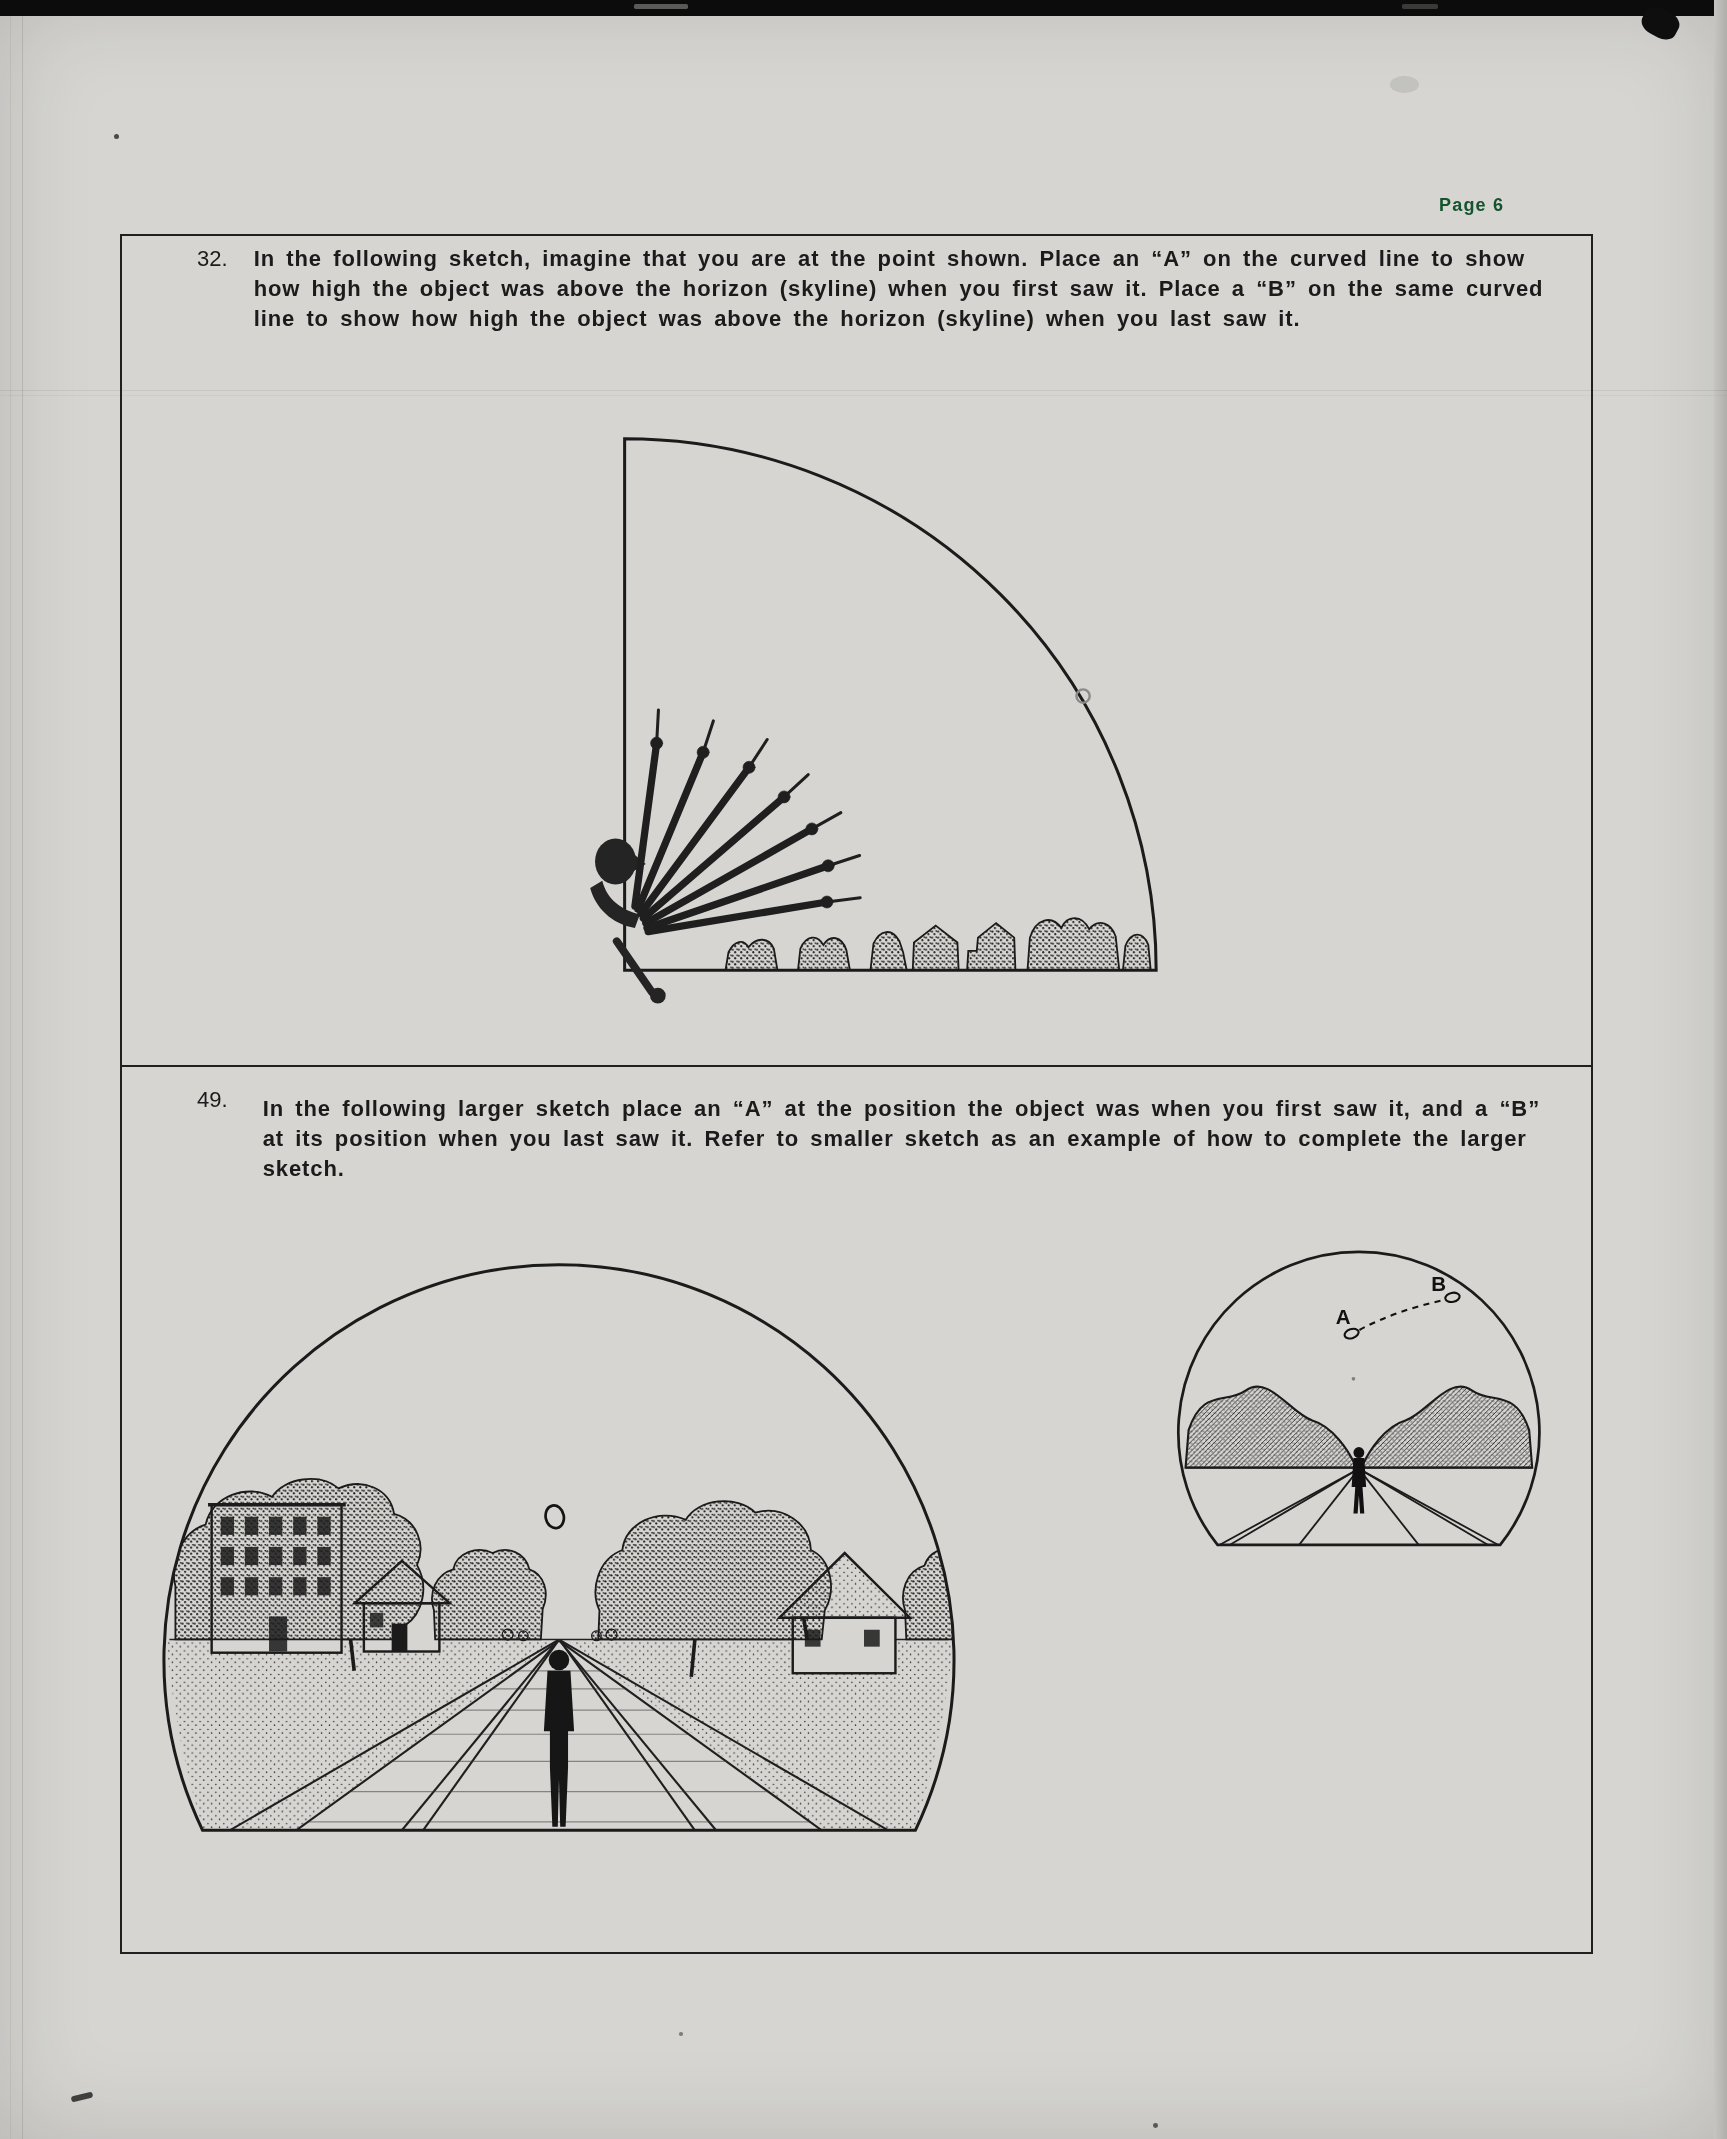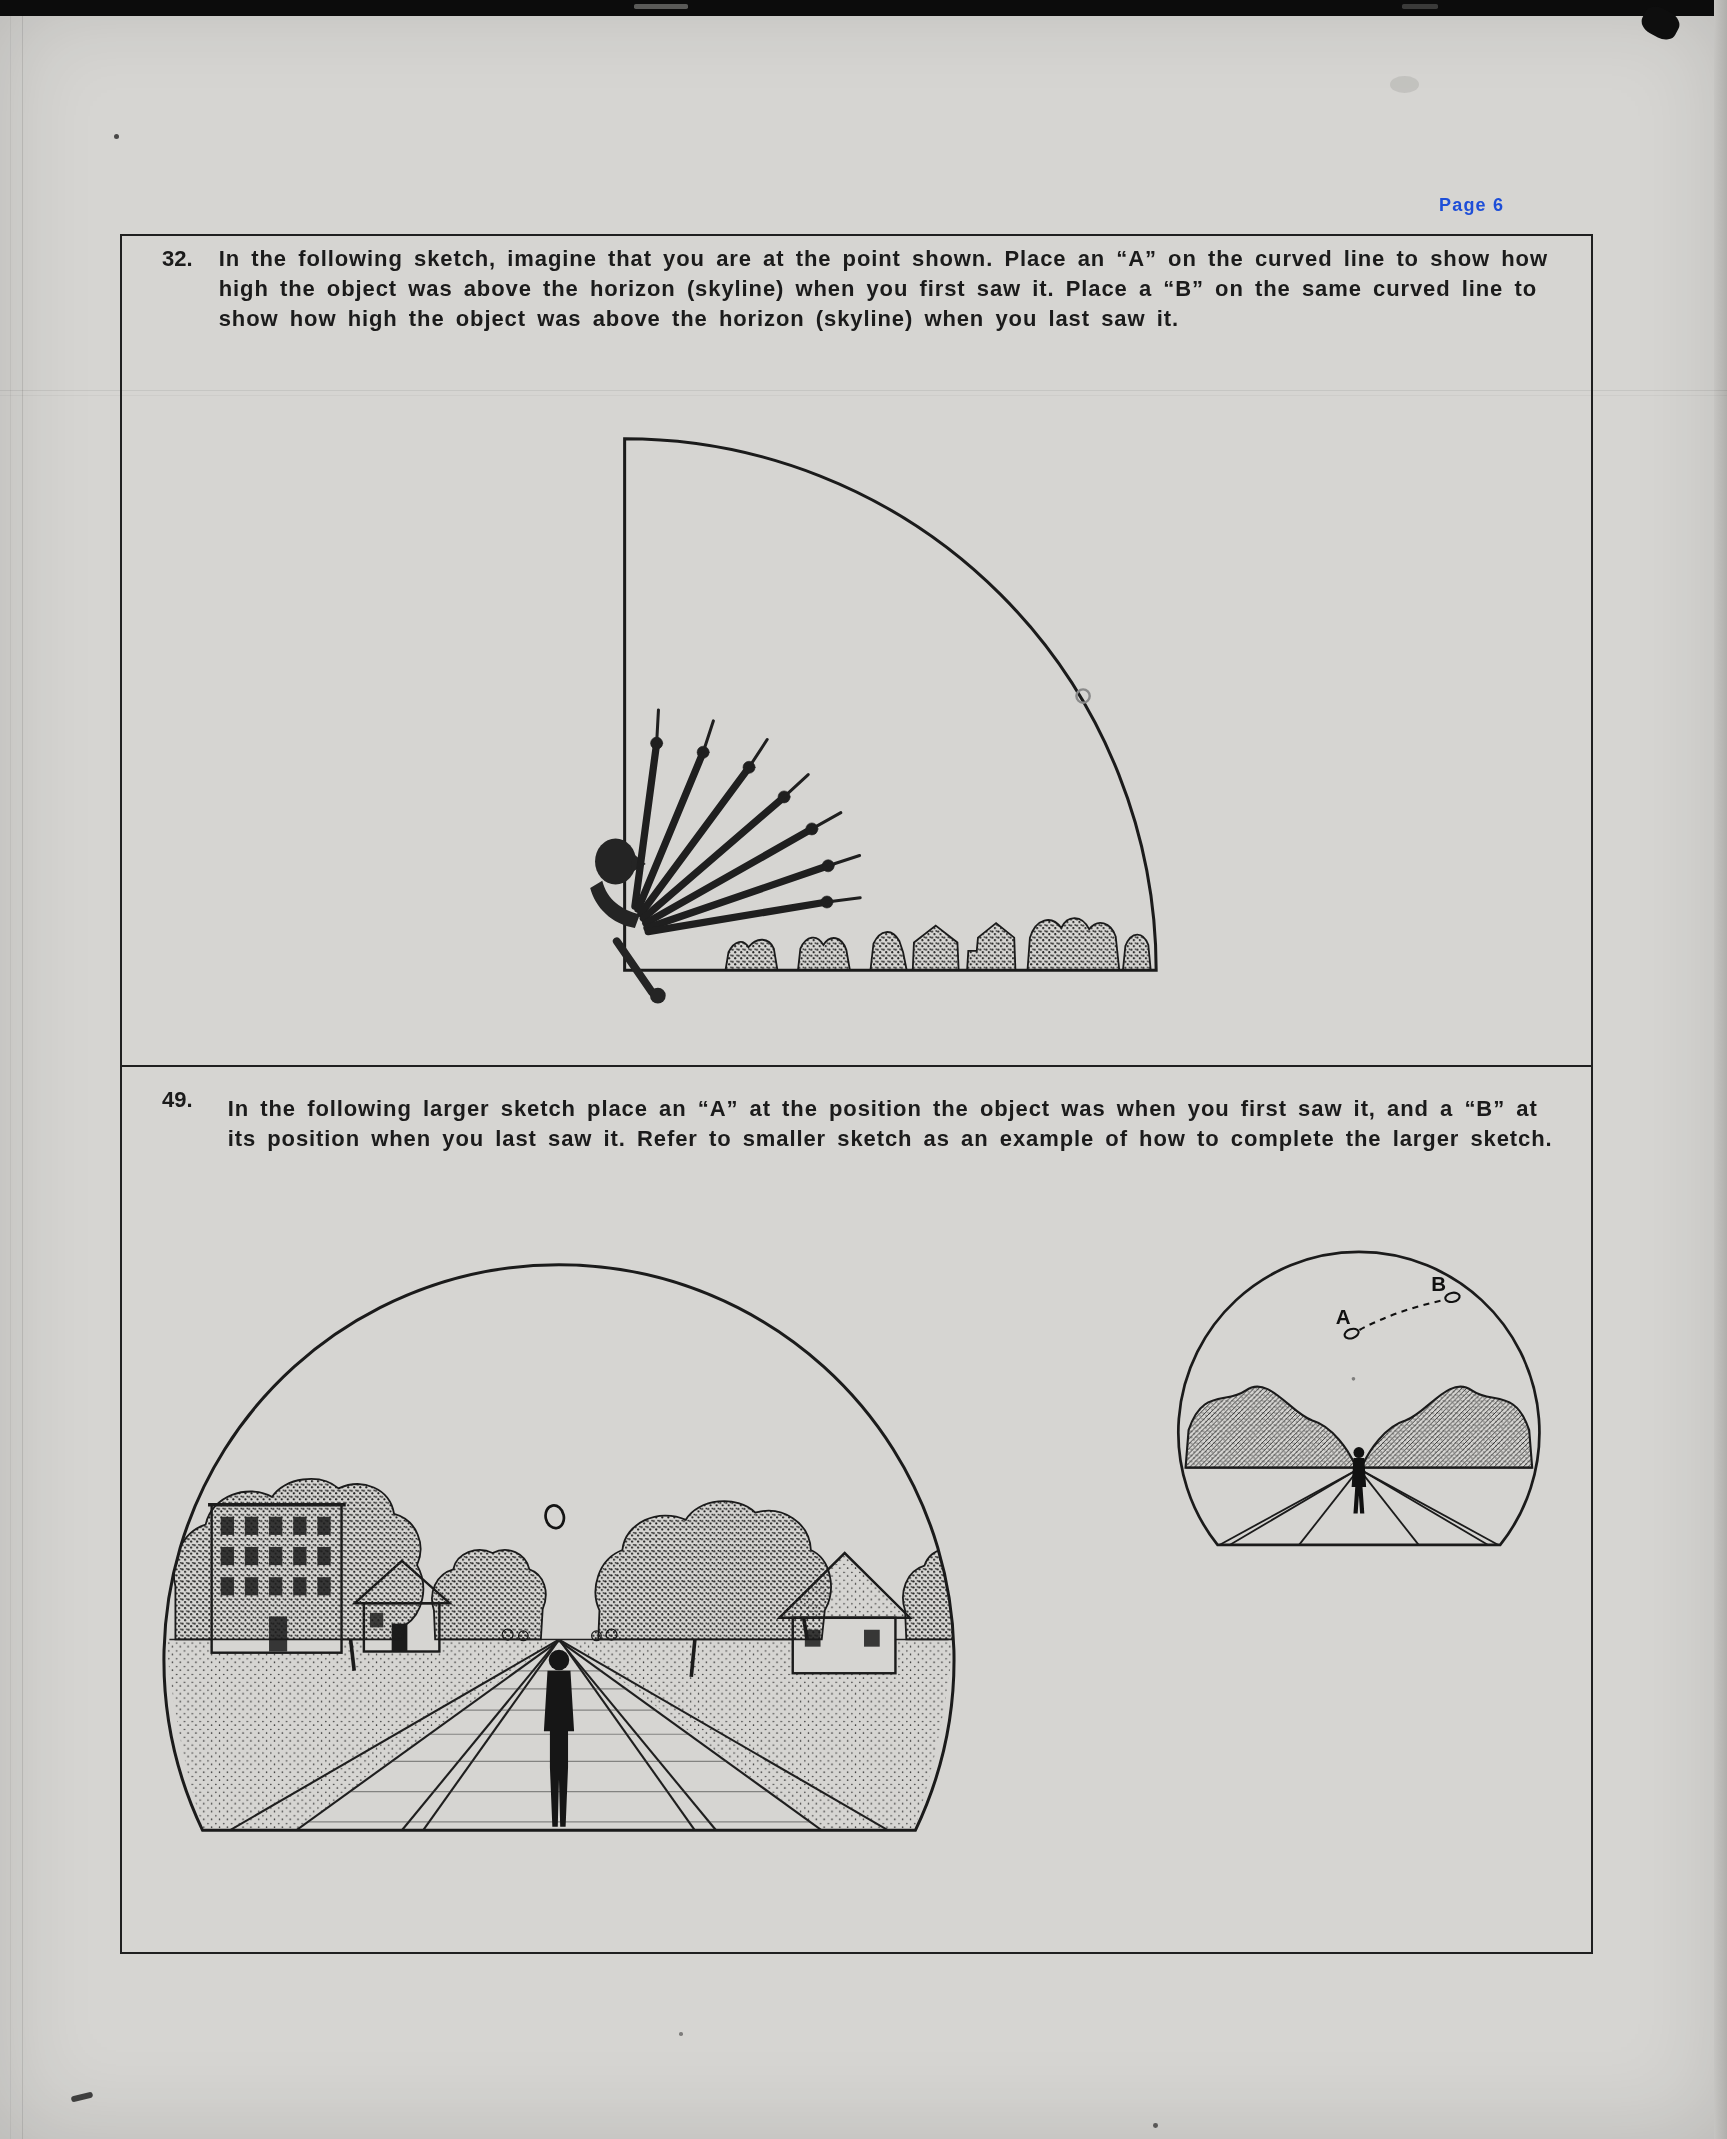--- a/index.html
+++ b/index.html
@@ -14,32 +14,32 @@
   .right-band { position:absolute; top:0; right:0; width:14.5px; height:2140px; background:linear-gradient(to right,#c6c5c2,#aeadaa); }
   .left-line { position:absolute; top:15.7px; left:22px; width:1.2px; height:2124px; background:rgba(0,0,0,0.10); }
   .left-line2 { position:absolute; top:15.7px; left:9.7px; width:1.2px; height:2124px; background:rgba(0,0,0,0.05); }
   .scan-line { position:absolute; left:0; width:1728px; height:1.2px; background:rgba(0,0,0,0.07); }
   .speck { position:absolute; background:#262626; border-radius:50%; }
   .smudge { position:absolute; background:#8d8c89; opacity:0.25; border-radius:50%; }
   .corner-blob { position:absolute; background:#0e0e0e; border-radius:38%; }
 
   .page-label {
     position:absolute; left:1439px; top:195px;
-    font-size:18px; font-weight:600; letter-spacing:1.2px; color:#1d4ed8;
+    font-size:18px; font-weight:600; letter-spacing:1.2px; color:#14532d;
   }
   .main-box {
     position:absolute; left:120px; top:234px; width:1469px; height:1716px;
     border:2.4px solid #202020;
   }
   .divider { position:absolute; left:122px; top:1065px; width:1469px; height:1.8px; background:#202020; }
 
   .qrow { position:absolute; display:flex; gap:15.7px; width:1414px; }
   .q32 { left:162px; top:244px; }
   .q33 { left:162px; top:1085px; }
-  .qnum { flex:none; width:41px; font-size:22px; font-weight:700; line-height:30px; }
+  .qnum { flex:none; width:41px; font-size:22px; font-weight:400; line-height:30px;margin-left:35px; }
   .qtext {
     flex:1; font-size:22px; font-weight:600; line-height:30px;
     letter-spacing:0.9px; word-spacing:4.2px; max-width:1365px;
   }
   .it { }
 
   .sketch { position:absolute; }
   svg text { font-family:"Liberation Sans", sans-serif; }
 </style>
 </head>

